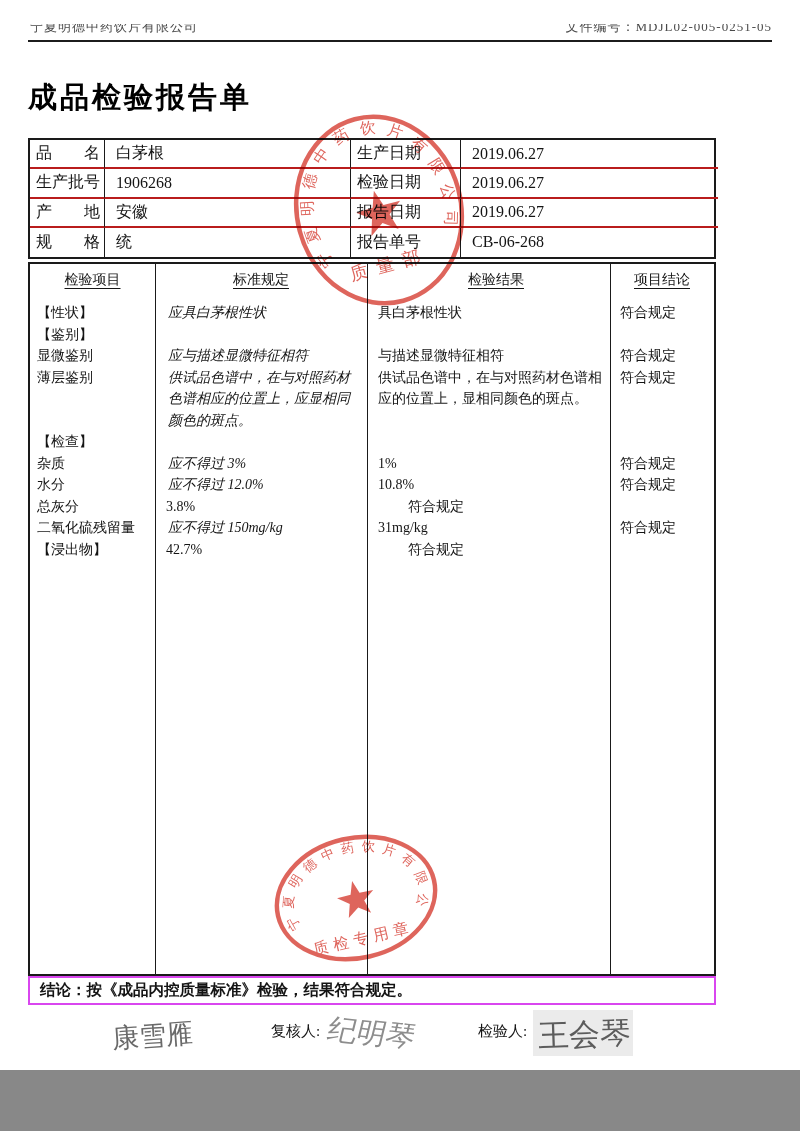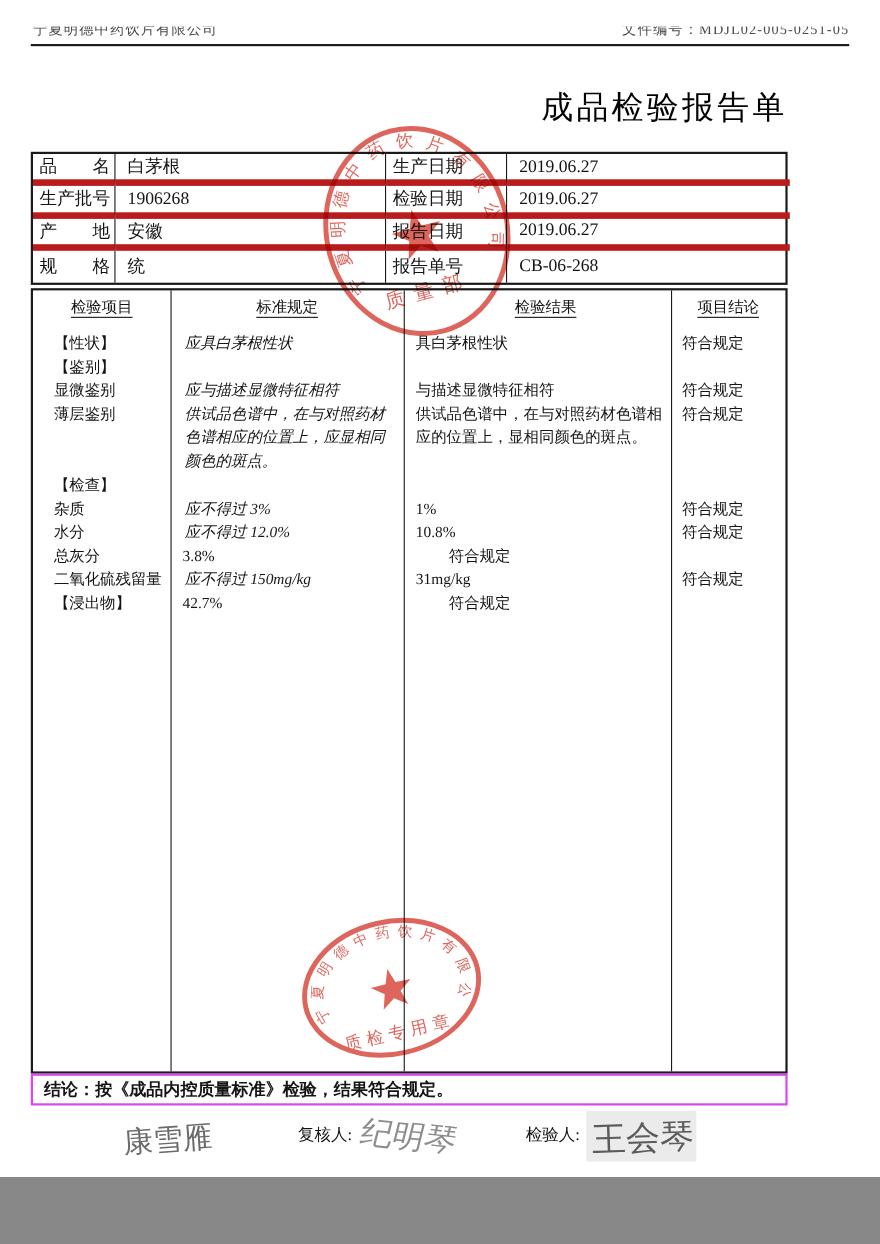--- a/index.html
+++ b/index.html
@@ -7,46 +7,46 @@
     position:relative;width:800px;height:1070px;margin:0 auto;background:#ffffff;
     font-family:"Liberation Serif","DejaVu Serif",serif;color:#141414;overflow:hidden;
   }
   
   .tophdr{position:absolute;top:24px;height:14px;overflow:hidden;font-size:13px;color:#4a4a4a;letter-spacing:1px;}
   .tophdr .clip{display:block;margin-top:-6px;}
   .tophdr.left{left:30px;width:300px;}
   .tophdr.right{left:430px;width:342px;text-align:right;}
   .toprule{position:absolute;left:28px;top:40px;width:744px;height:2px;background:#1c1c1c;}
   
-  .title{position:absolute;left:28px;top:78px;width:688px;text-align:right;
-    font-size:29px;font-weight:normal;letter-spacing:3px;color:#000;}
+  .title{position:absolute;left:28px;top:78px;width:688px;text-align:left;
+    font-size:29px;font-weight:bold;letter-spacing:3px;color:#000;}
   
   .info{position:absolute;left:28px;top:138px;width:688px;height:121px;
     border:2px solid #1a1a1a;box-sizing:border-box;display:grid;
     grid-template-columns:75px 246px 110px 257px;grid-template-rows:repeat(4,1fr);
     font-size:16px;}
-  .info .cell{border-right:1px solid #1a1a1a;border-bottom:6px solid #b91c1c;
+  .info .cell{border-right:1px solid #1a1a1a;border-bottom:2px solid #b91c1c;
     display:flex;align-items:center;box-sizing:border-box;padding:0 8px;white-space:nowrap;}
   .info .cell:nth-child(4n){border-right:none;}
   .info .cell:nth-child(n+13){border-bottom:none;}
   .info .lab{padding-left:6px;}
   .info .val{padding-left:11px;}
   
   .rt{position:absolute;left:28px;top:262px;width:688px;height:714px;
     border:2px solid #1a1a1a;box-sizing:border-box;font-size:14px;}
   .rt .vline{position:absolute;top:0;bottom:0;width:1px;background:#1a1a1a;}
   .rt .vl1{left:125px;} .rt .vl2{left:337px;} .rt .vl3{left:580px;}
   .rt .hrow{display:flex;height:32px;align-items:center;}
   .rt .hcell{text-align:center;box-sizing:border-box;}
   .rt .hcell span{text-decoration:underline;text-underline-offset:4px;}
   .rt .c1{width:125px;} .rt .c2{width:212px;} .rt .c3{width:243px;padding-left:15px;} .rt .c4{width:104px;}
   .rt .body{margin-top:6px;}
   .rt .r{display:flex;line-height:21.5px;min-height:21.5px;}
   .rt .r>div{box-sizing:border-box;}
-  .rt .r .c1{padding-left:19px;}
+  .rt .r .c1{padding-left:7px;}
   .rt .r .c2{padding-left:13px;padding-right:6px;font-style:italic;}
   .rt .r .c3{padding-left:11px;padding-right:6px;}
   .rt .r .c4{padding-left:10px;}
   
   .concl{position:absolute;left:28px;top:976px;width:688px;height:29px;
     border:2px solid #d946ef;box-sizing:border-box;display:flex;align-items:center;
     font-size:15.5px;font-weight:600;padding-left:10px;}
   
   .sig{position:absolute;font-size:15px;white-space:nowrap;}
   .handw{position:absolute;color:#6e6e6e;white-space:nowrap;

